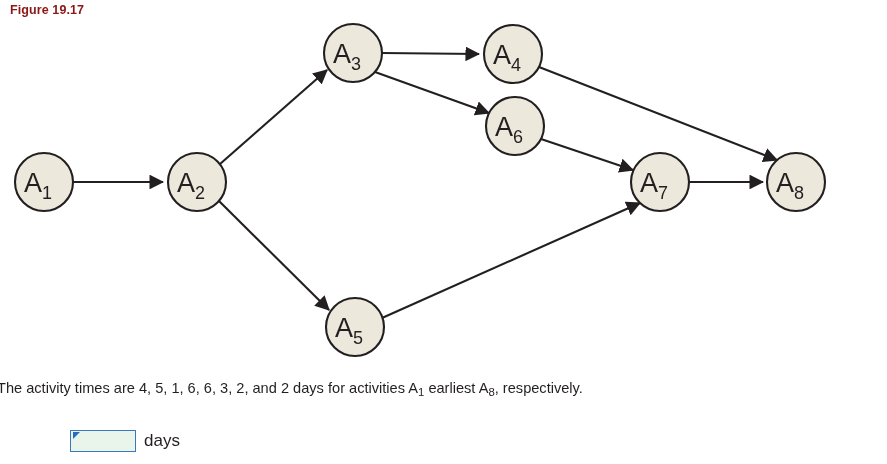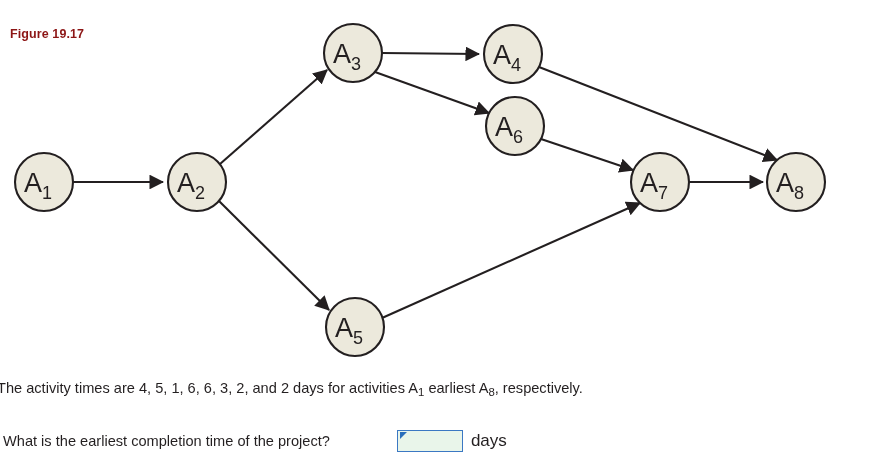--- a/index.html
+++ b/index.html
@@ -18,21 +18,20 @@
 
   #figure-label {
     position: absolute;
     left: 10px;
     top: 3px;
     font-size: 12.5px;
     font-weight: bold;
     color: #8c1515;
     letter-spacing: 0.1px;
     white-space: nowrap;
-    margin-top: 24px;
   }
 
   #diagram-wrap {
     position: absolute;
     left: 0;
     top: 0;
     width: 887px;
     height: 372px;
   }
   #network-diagram {
@@ -183,19 +182,18 @@
         <circle class="node-circle" cx="796" cy="182" r="29"></circle>
         <text class="node-text" x="790" y="192">A<tspan class="node-sub" dy="7">8</tspan></text>
       </g>
     </g>
   </svg>
 </div>
 
 <div id="activity-times-line"><span>The activity times are 4, 5, 1, 6, 6, 3, 2, and 2 days for activities A</span><span class="sub">1</span><span> earliest A</span><span class="sub">8</span><span>, respectively.</span></div>
 
 <div id="question-row">
-  <span id="question-text">What is the earliest completion time of the project?</span>
   <span id="answer-field-holder">
     <input id="answer-input" type="text" placeholder="" style="">
     <span id="caret-flag"></span>
   </span>
   <span id="days-label">days</span>
 </div>
 
 </body></html>

